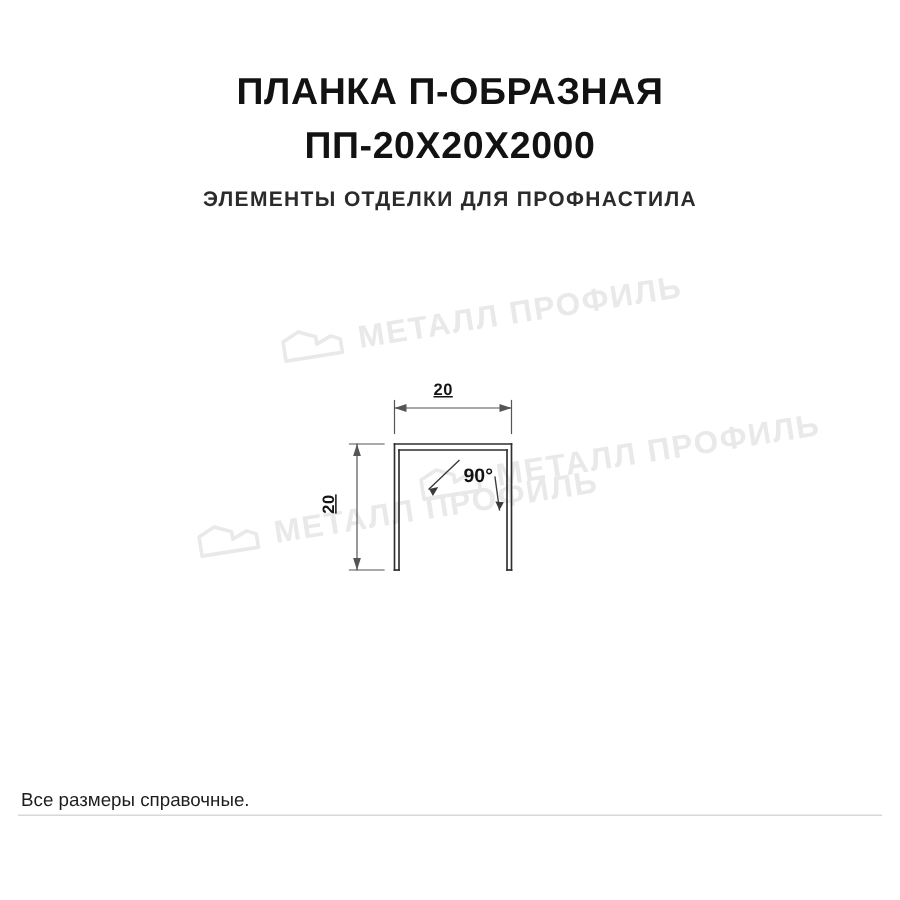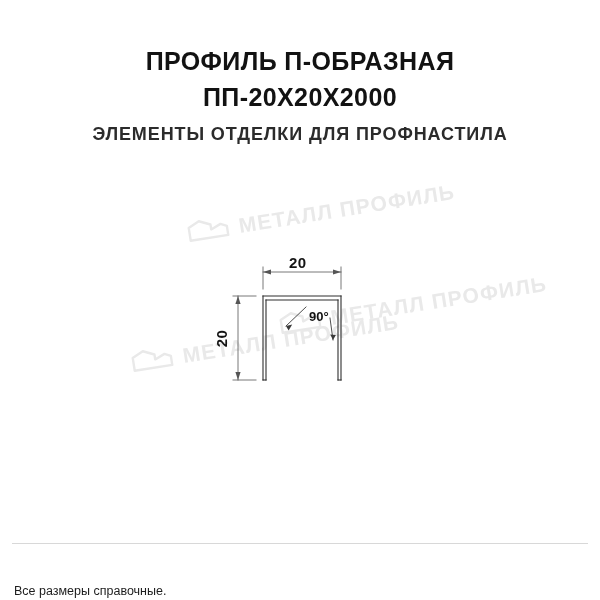--- a/index.html
+++ b/index.html
@@ -40,21 +40,21 @@
   .title-2 {
     font-size: 25px;
     font-weight: bold;
     letter-spacing: 0.4px;
     line-height: 30px;
     margin-top: 6px;
     color: #121212;
     white-space: nowrap;
   }
   .subtitle {
-    font-size: 18px;
+    font-size: 14px;
     font-weight: bold;
     letter-spacing: 0.9px;
     color: #2b2b2b;
     margin-top: 12px;
     white-space: nowrap;
   }
 
   
   .watermark {
     position: absolute;
@@ -86,24 +86,25 @@
     left: 0;
     top: 0;
     width: 600px;
     height: 600px;
     pointer-events: none;
   }
 
   
   .dim-label {
     position: absolute;
-    font-size: 15px;
+    font-size: 11px;
     font-weight: bold;
     color: #141414;
     letter-spacing: 0.3px;
+    text-decoration: underline;
   }
   .dim-top {
     left: 289px;
     top: 254px;
   }
   .dim-left {
     left: 213px;
     top: 330px;
     transform: rotate(-90deg);
     transform-origin: center center;
@@ -122,37 +123,37 @@
     position: absolute;
     left: 12px;
     top: 543px;
     width: 576px;
     height: 1px;
     background: #d8d8d8;
   }
   .footer {
     position: absolute;
     left: 14px;
-    top: 582px;
+    top: 524px;
     width: 572px;
   }
   .footer-line {
     font-size: 12.5px;
     color: #1d1d1d;
     line-height: 19px;
     white-space: nowrap;
   }
 </style>
 </head>
 <body>
 
 <div class="page">
 
   <div class="header">
-    <div class="title-1">ПРОФИЛЬ П-ОБРАЗНАЯ</div>
+    <div class="title-1">ПЛАНКА П-ОБРАЗНАЯ</div>
     <div class="title-2">ПП-20Х20Х2000</div>
     <div class="subtitle">ЭЛЕМЕНТЫ ОТДЕЛКИ ДЛЯ ПРОФНАСТИЛА</div>
   </div>
 
   <div class="watermark wm-1">
     <span class="wm-mark">
       <svg width="42" height="30" viewBox="0 0 42 30" aria-hidden="true">
         <path d="M2 22 L2 9 L13 4 L24 9 L24 14 L34 10 L40 13 L40 22 Z" fill="none" stroke="#e9e9e9" stroke-width="2.4" stroke-linejoin="round"></path>
       </svg>
     </span>

